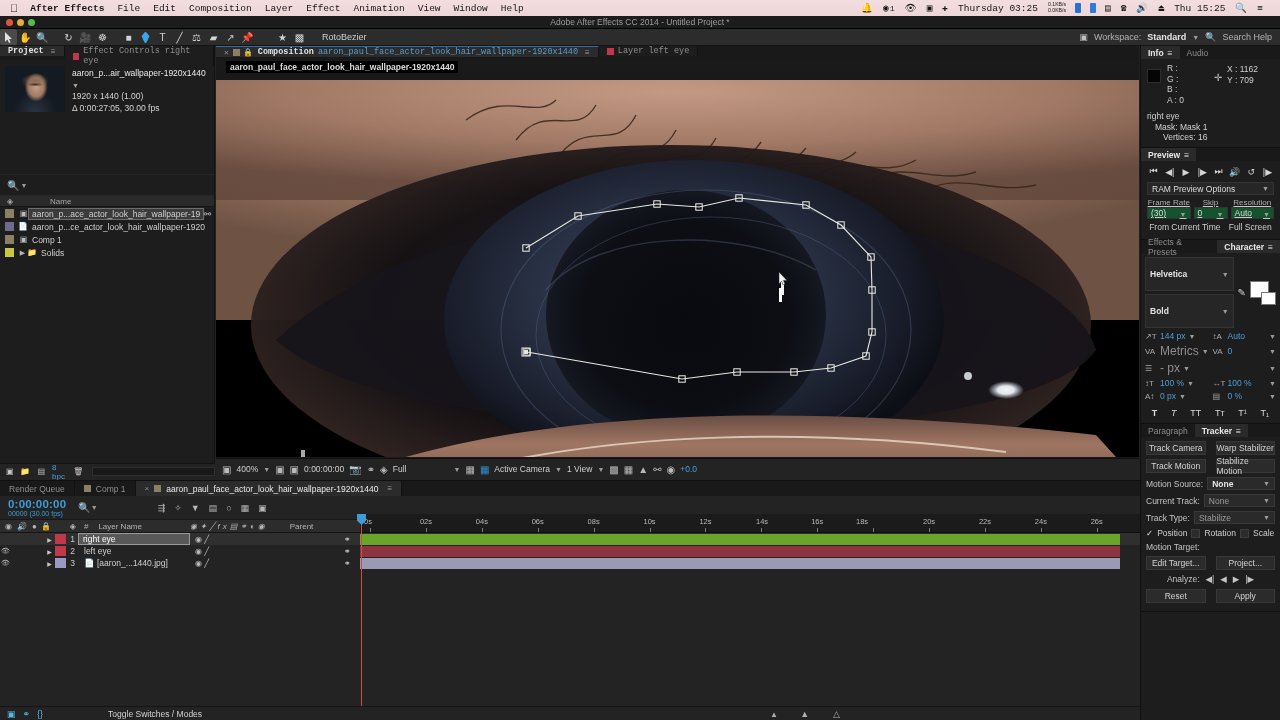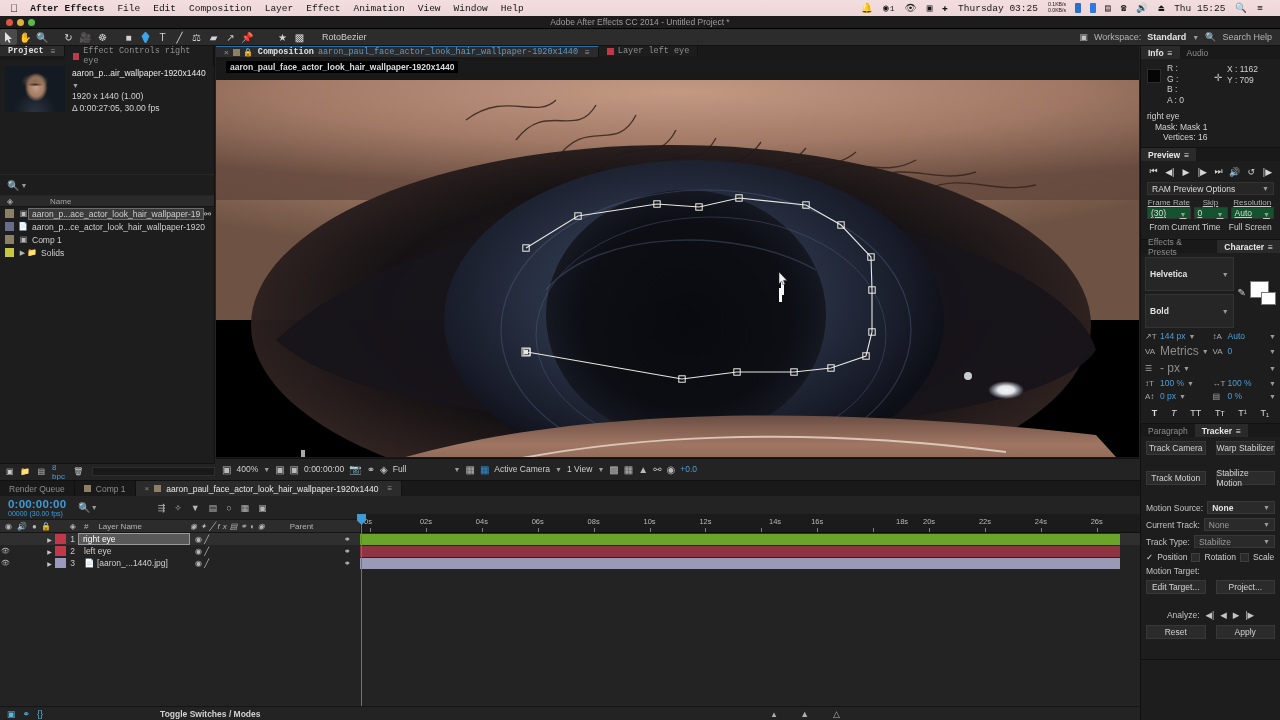--- a/index.html
+++ b/index.html
@@ -155,21 +155,21 @@
   .cnum .ic{ color:#a9a9a9; font-size:8px; width:12px; }
   .cnum .vl{ color:#4d9fd6; font-size:8.5px; }
   .cnum .car{ color:#9a9a9a; font-size:7px; }
   .cnum .gy{ color:#8d8d8d; font-size:12px; }
   .colorbox{ position:relative; width:26px; height:24px; }
   .colorbox .fg{ position:absolute; left:0; top:0; width:19px; height:17px; background:#fff; border:1px solid #777;}
   .colorbox .bg{ position:absolute; right:0; bottom:0; width:15px; height:13px; background:#fff; border:1px solid #777;}
   .tstyles{ display:flex; justify-content:space-around; padding-top:4px; color:#d8d8d8; font-size:9px;}
 
   .track-body{ padding:4px 5px; font-size:8.5px; }
-  .tbtn-row{ display:flex; gap:10px; margin-bottom:16px; }
+  .tbtn-row{ display:flex; gap:10px; margin-bottom:4px; }
   .tbtn{ flex:1; background:#2b2b2b; border:1px solid #383838; height:14px; display:flex;
     align-items:center; justify-content:center; color:#d4d4d4; font-size:8.5px; }
   .trow{ display:flex; align-items:center; margin-bottom:4px; gap:4px; }
   .trow .lab{ color:#c4c4c4; white-space:nowrap; }
   .tsel{ flex:1; display:flex; align-items:center; justify-content:space-between; background:#2a2a2a;
     border:1px solid #383838; height:13px; padding:0 4px; color:#e4e4e4; font-weight:bold;}
   .tsel.dim{ color:#9c9c9c; font-weight:normal; }
   .checks{ display:flex; align-items:center; gap:4px; font-size:8.5px; color:#cfcfcf; margin-bottom:4px;}
   .cb{ width:9px; height:9px; background:#2b2b2b; border:1px solid #3d3d3d; display:inline-block; }
   .analyze{ display:flex; align-items:center; gap:6px; justify-content:center; color:#c4c4c4; }
@@ -202,21 +202,21 @@
   .lrow .nm{ width:110px; padding-left:5px; white-space:nowrap; overflow:hidden;}
   .lrow.sel .nm{ background:#585858; outline:1px solid #9a9a9a; padding:0 4px; color:#fff; }
   .lrow .sws{ width:155px; display:flex; align-items:center; gap:6px; padding-left:6px; font-size:8px; color:#b8b8b8;}
   .lrow .par{ width:85px; display:flex; align-items:center; justify-content:space-between; padding-right:6px;}
   .lrow .par .v{ color:#dcdcdc; }
   .lrow .par .car{ font-size:7px; color:#9c9c9c; }
   .bar{ position:absolute; left:360px; height:11px; }
   .tl-foot{ position:absolute; left:0; bottom:0; width:1140px; height:14px; background:#232323;
     border-top:1px solid #151515; display:flex; align-items:center; font-size:8.5px; }
   .tl-foot .icons{ display:flex; gap:7px; padding-left:7px; color:#56b8e0; font-size:9px;}
-  .tl-foot .tsw{ margin-left:117px; color:#d2d2d2;font-weight:bold; }
+  .tl-foot .tsw{ margin-left:65px; color:#d2d2d2; }
   .tl-foot .rt{ margin-left:auto; display:flex; gap:24px; padding-right:300px; color:#b0b0b0; font-size:9px;}
   .playhead{ position:absolute; top:33px; width:1px; height:207px; background:#d04a4a; }
   .phd{ position:absolute; top:33px; width:9px; height:11px; background:#3e9bd8; margin-left:-4px;
     clip-path:polygon(0 0,100% 0,100% 60%,50% 100%,0 60%); }
 </style>
 </head>
 <body>
 
 <div class="app">
 
@@ -838,25 +838,25 @@
           <div class="tk" style="left: 115.8px;">04s</div>
           <div class="mk" style="left: 121.8px;"></div>
           <div class="tk" style="left: 171.7px;">06s</div>
           <div class="mk" style="left: 177.7px;"></div>
           <div class="tk" style="left: 227.6px;">08s</div>
           <div class="mk" style="left: 233.6px;"></div>
           <div class="tk" style="left: 283.5px;">10s</div>
           <div class="mk" style="left: 289.5px;"></div>
           <div class="tk" style="left: 339.4px;">12s</div>
           <div class="mk" style="left: 345.4px;"></div>
-          <div class="tk" style="left: 409px;">14s</div>
+          <div class="tk" style="left: 396px;">14s</div>
           <div class="mk" style="left: 401.3px;"></div>
           <div class="tk" style="left: 451.2px;">16s</div>
           <div class="mk" style="left: 457.2px;"></div>
-          <div class="tk" style="left: 536px;">18s</div>
+          <div class="tk" style="left: 496px;">18s</div>
           <div class="mk" style="left: 513.1px;"></div>
           <div class="tk" style="left: 563px;">20s</div>
           <div class="mk" style="left: 569px;"></div>
           <div class="tk" style="left: 618.9px;">22s</div>
           <div class="mk" style="left: 624.9px;"></div>
           <div class="tk" style="left: 674.8px;">24s</div>
           <div class="mk" style="left: 680.8px;"></div>
           <div class="tk" style="left: 730.7px;">26s</div>
           <div class="mk" style="left: 736.7px;"></div>
         </div>

